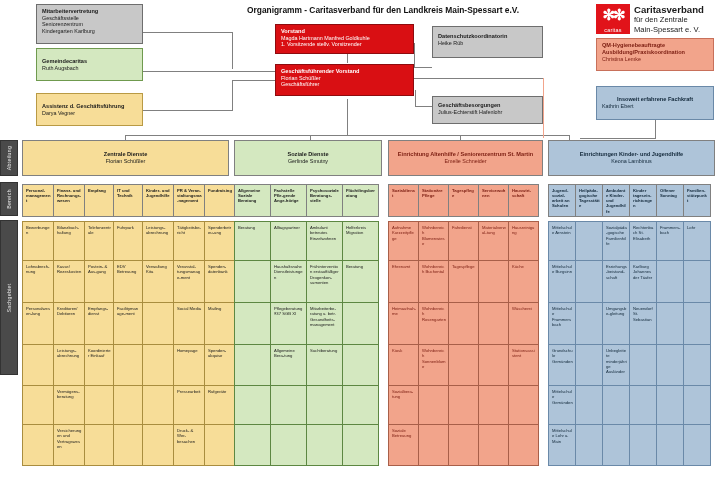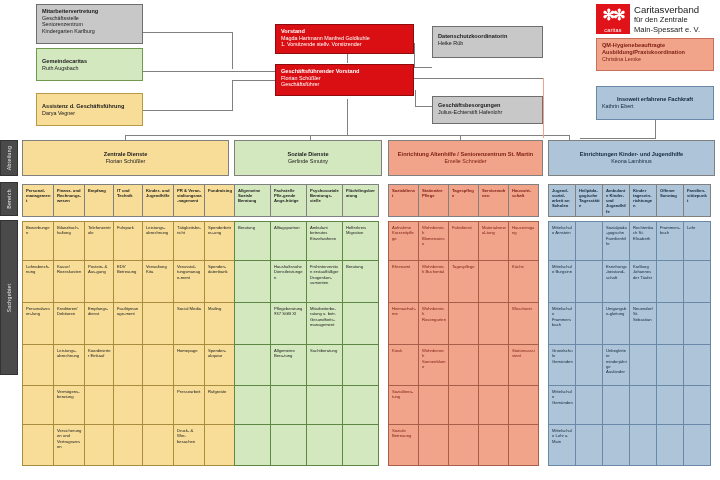--- a/index.html
+++ b/index.html
@@ -47,21 +47,21 @@
   #logo .mark .flame {
     position:absolute; left:3px; top:1px; width:28px; height:20px;
     color:#fff; font-size:15px; line-height:20px; text-align:center;
     letter-spacing:-2px; font-weight:bold;
   }
   #logo .mark .cw {
     position:absolute; left:0; bottom:1px; width:34px;
     color:#fff; font-size:5.4px; text-align:center; letter-spacing:.2px;
   }
   #logo .txt { position:absolute; left:38px; top:0px; color:#1a1a1a; }
-  #logo .l1 { font-size:9.6px; font-weight:normal; line-height:11px; }
+  #logo .l1 { font-size:9.6px; font-weight:bold; line-height:11px; }
   #logo .l2 { font-size:7.6px; line-height:9.5px; }
 
   
   .ln { position:absolute; background:#808080; }
   .ln.pink { background:#f2a48b; }
 
   
   .sidetag {
     position:absolute; left:0; background:#4a4a4a; color:#e8e8e8;
     border:1px solid #333; width:18px;
@@ -102,20 +102,21 @@
   .grid.green .cell  { border-color:#5d8742; }
   .grid.salmon .cell { border-color:#a85f49; }
   .grid.blue .cell   { border-color:#6a89a8; }
   .grid.gold .cell   { border-color:#a98d3f; }
 </style>
 </head>
 <body>
 
 <div id="stage">
 
+  <div id="title">Organigramm - Caritasverband für den Landkreis Main-Spessart e.V.</div>
 
   <div id="logo">
     <div class="mark">
       <div class="flame">✻✻</div>
       <div class="cw">caritas</div>
     </div>
     <div class="txt">
       <div class="l1">Caritasverband</div>
       <div class="l2">für den Zentrale</div>
       <div class="l2">Main-Spessart e. V.</div>

